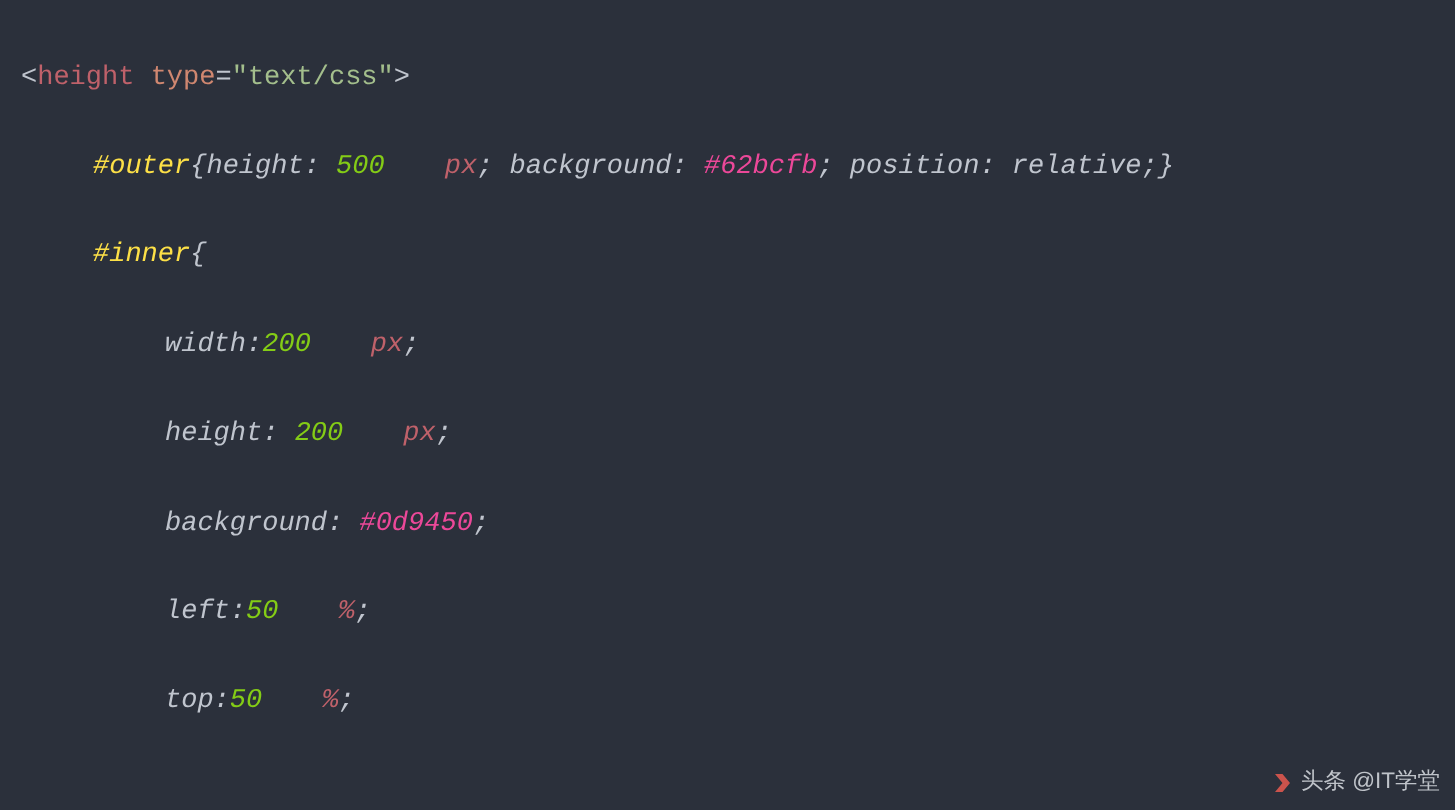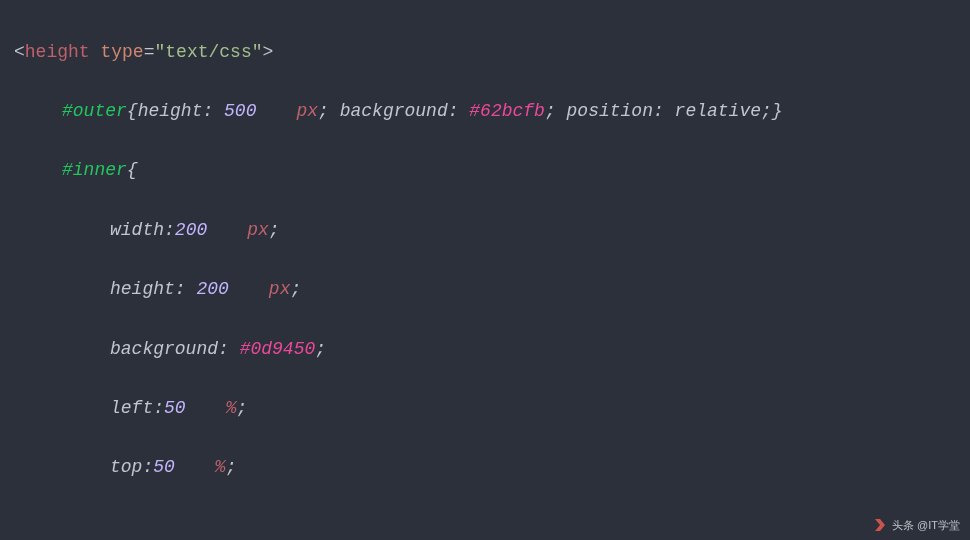--- a/index.html
+++ b/index.html
@@ -23,38 +23,38 @@
     display: block;
   }
   .indent1 { padding-left: 48px; }
   .indent2 { padding-left: 96px; }
 
   
   .tag-angle { color: #c0c5ce; }
   .tag-name { color: #bf616a; }
   .attr-name { color: #d08770; text-align: center; }
   .attr-val { color: #a3be8c; }
-  .selector { color: #22c55e; font-style: italic; margin-top: 28px; }
+  .selector { color: #fde047; font-style: italic; margin-top: 28px; }
   .prop { color: #c0c5ce; font-style: italic; }
   .colon { color: #c0c5ce; font-style: italic; }
-  .num { color: #c4b5fd; font-style: italic; text-align: right; }
+  .num { color: #84cc16; font-style: italic; text-align: right; }
   .unit { color: #bf616a; font-style: italic; padding-left: 40px; }
   .color-hex { color: #ec4899; font-style: italic; }
   .kw { color: #c0c5ce; font-style: italic; }
   .brace { color: #c0c5ce; font-style: italic; }
   .semi { color: #c0c5ce; font-style: italic; }
   .plain { color: #c0c5ce; }
 
   .watermark {
     position: absolute;
     right: 10px;
     bottom: 6px;
     color: #d9dde2;
     font-family: sans-serif;
-    font-size: 11px;
+    font-size: 15px;
     opacity: 0.85;
     display: flex;
     align-items: center;
     gap: 4px;
   }
   .watermark-icon {
     width: 16px;
     height: 16px;
     display: inline-flex;
     align-items: center;

